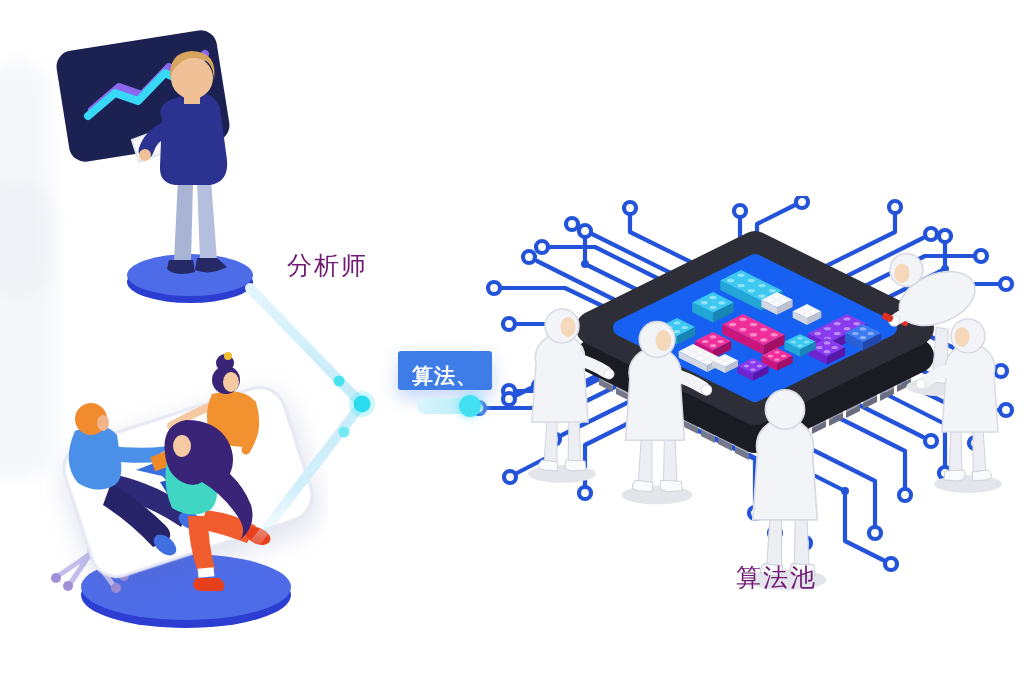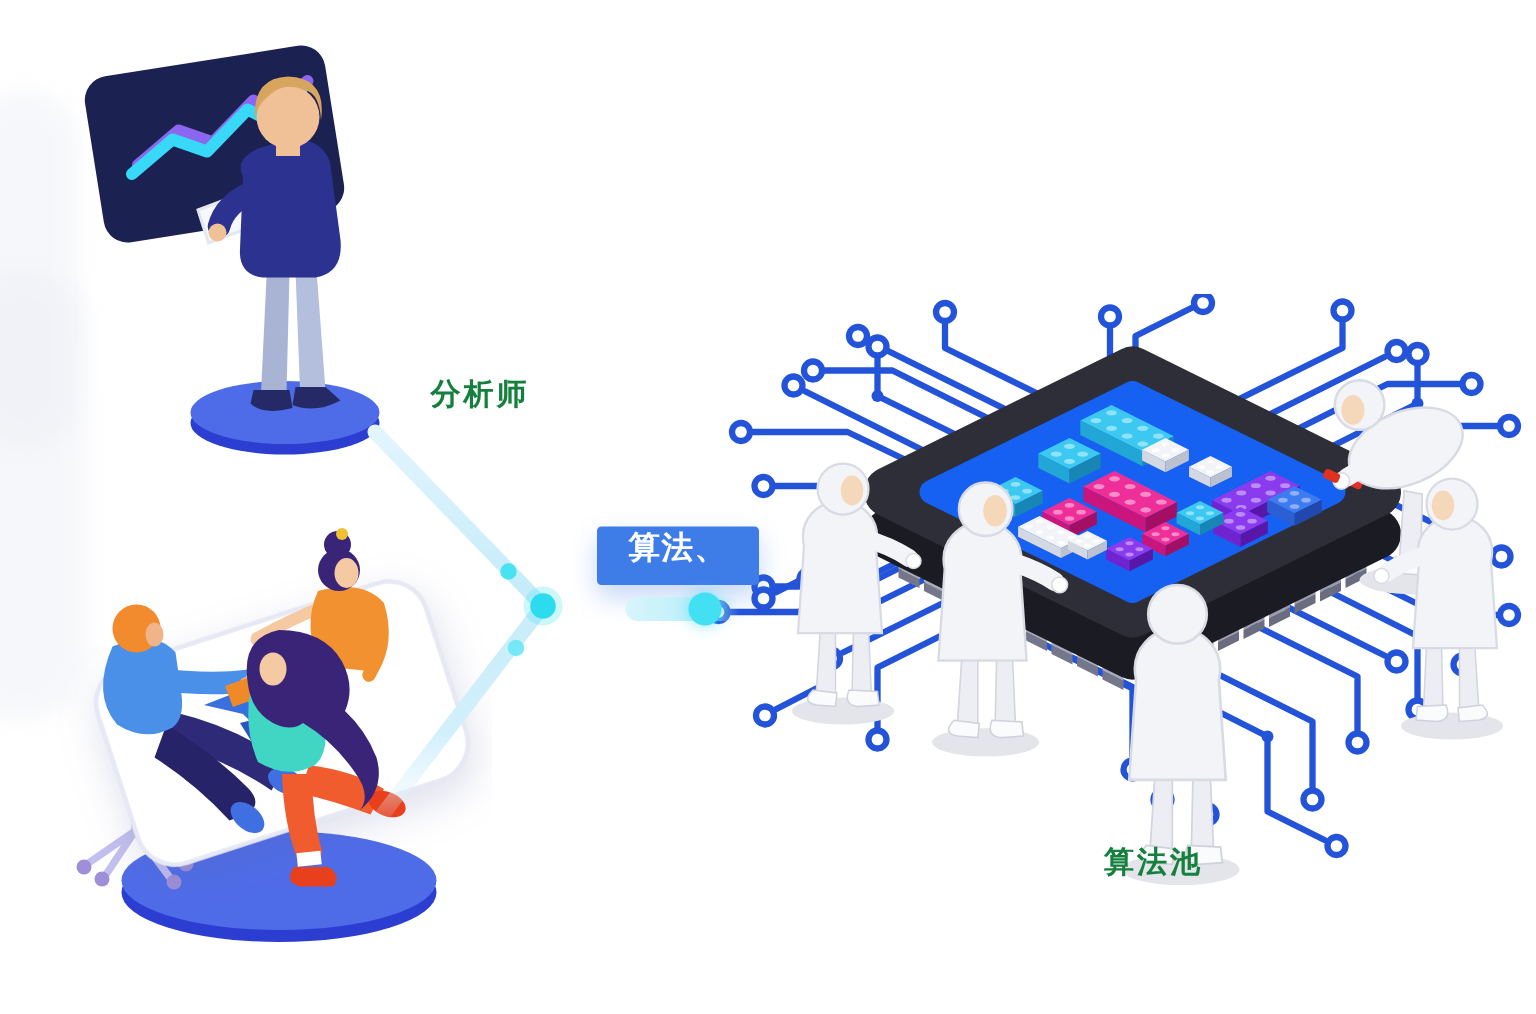--- a/index.html
+++ b/index.html
@@ -1,26 +1,26 @@
 <!DOCTYPE html>
 <html><head>
 <meta charset="utf-8">
 <style>
   html,body{margin:0;padding:0;background:#fff;}
   #canvas{
     position:relative;width:1024px;height:676px;overflow:hidden;background:#ffffff;
     font-family:"Liberation Sans",sans-serif;
   }
   .label{
-    position:absolute;font-weight:700;font-size:20px;line-height:1;
-    color:#15803d;letter-spacing:2px;white-space:nowrap;
+    position:absolute;font-weight:400;font-size:25px;line-height:1;
+    color:#701a75;letter-spacing:2px;white-space:nowrap;
   }
   .pill{
-    position:absolute;left:398px;top:351px;width:108px;height:39px;
-    background:#3e7ce8;border-radius:3px;display:flex;align-items:flex-start;justify-content:center;
+    position:absolute;left:398px;top:351px;width:94px;height:39px;
+    background:#3e7ce8;border-radius:3px;display:flex;align-items:flex-end;justify-content:center;
     box-shadow:0 8px 18px rgba(62,124,232,.30);
   }
   .pill span{color:#ffffff;font-weight:800;font-size:21px;letter-spacing:1px;}
   .slider{
     position:absolute;left:417px;top:398px;width:76px;height:16px;border-radius:9px;
     background:linear-gradient(90deg,#d9f5fb 0%,#bfeffa 55%,rgba(255,255,255,0) 100%);
   }
   .slider .knob{
     position:absolute;left:42px;top:-3px;width:22px;height:22px;border-radius:50%;
     background:#43dff2;box-shadow:0 0 10px rgba(67,223,242,.65);

